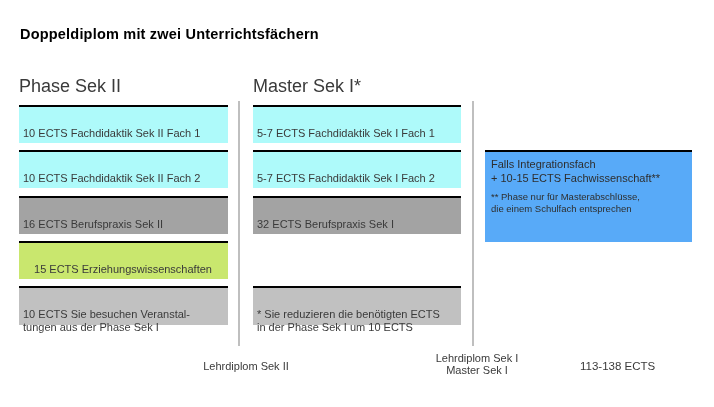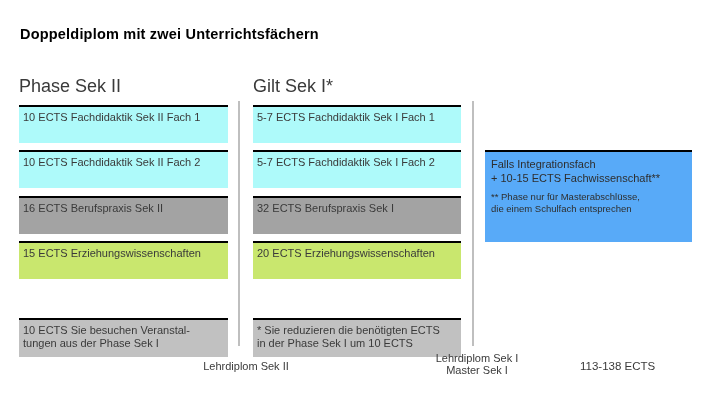--- a/index.html
+++ b/index.html
@@ -29,36 +29,36 @@
   }
   .col-header.h1 { left: 19px; }
   .col-header.h2 { left: 253px; }
 
   .box {
     position: absolute;
     box-sizing: border-box;
     border-top: 2px solid #000000;
     font-size: 11px;
     line-height: 13px;
-    padding: 4px 5px 0 4px;
+    padding: 20px 5px 0 4px;
     white-space: pre-line;
     height: 38px;
   }
   .c1 { left: 19px;  width: 209px; }
   .c2 { left: 253px; width: 208px; }
   .r0 { top: 105px; }
   .r1 { top: 150px; }
   .r2 { top: 196px; }
-  .r3 { top: 241px; }
+  .r3 { top: 241px; text-align: center; }
   .r4 { top: 286px; height: 39px; }
 
   .bg-cyan   { background: #aefafa; }
   .bg-yellow { background: #a3a3a3; }
   .bg-green  { background: #c9e76e; }
-  .bg-gray   { background: #c1c1c1; margin-top: 32px; }
+  .bg-gray   { background: #c1c1c1; }
 
   .vline {
     position: absolute;
     top: 101px;
     width: 2px;
     height: 245px;
     background: #bfbfbf;
   }
   .vline.v1 { left: 238px; }
   .vline.v2 { left: 472px; }
@@ -99,35 +99,34 @@
   .footer.f3 { left: 580px; top: 361px; font-size: 11.5px; }
 </style>
 </head>
 <body>
 
 <div class="canvas">
 
   <div class="title">Doppeldiplom mit zwei Unterrichtsfächern</div>
 
   <div class="col-header h1">Phase Sek II</div>
-  <div class="col-header h2">Gilt Sek I*</div>
+  <div class="col-header h2">Master Sek I*</div>
 
   <div class="box c1 r0 bg-cyan">10 ECTS Fachdidaktik Sek II Fach 1</div>
   <div class="box c1 r1 bg-cyan">10 ECTS Fachdidaktik Sek II Fach 2</div>
   <div class="box c1 r2 bg-yellow">16 ECTS Berufspraxis Sek II</div>
   <div class="box c1 r3 bg-green">15 ECTS Erziehungswissenschaften</div>
   <div class="box c1 r4 bg-gray">10 ECTS Sie besuchen Veranstal-
 tungen aus der Phase Sek I</div>
 
   <div class="vline v1"></div>
 
   <div class="box c2 r0 bg-cyan">5-7 ECTS Fachdidaktik Sek I Fach 1</div>
   <div class="box c2 r1 bg-cyan">5-7 ECTS Fachdidaktik Sek I Fach 2</div>
   <div class="box c2 r2 bg-yellow">32 ECTS Berufspraxis Sek I</div>
-  <div class="box c2 r3 bg-green">20 ECTS Erziehungswissenschaften</div>
   <div class="box c2 r4 bg-gray">* Sie reduzieren die benötigten ECTS
 in der Phase Sek I um 10 ECTS</div>
 
   <div class="vline v2"></div>
 
   <div class="intbox">
     <div class="int-main">Falls Integrationsfach
 + 10-15 ECTS Fachwissenschaft**</div>
     <div class="int-note">** Phase nur für Masterabschlüsse,
 die einem Schulfach entsprechen</div>

